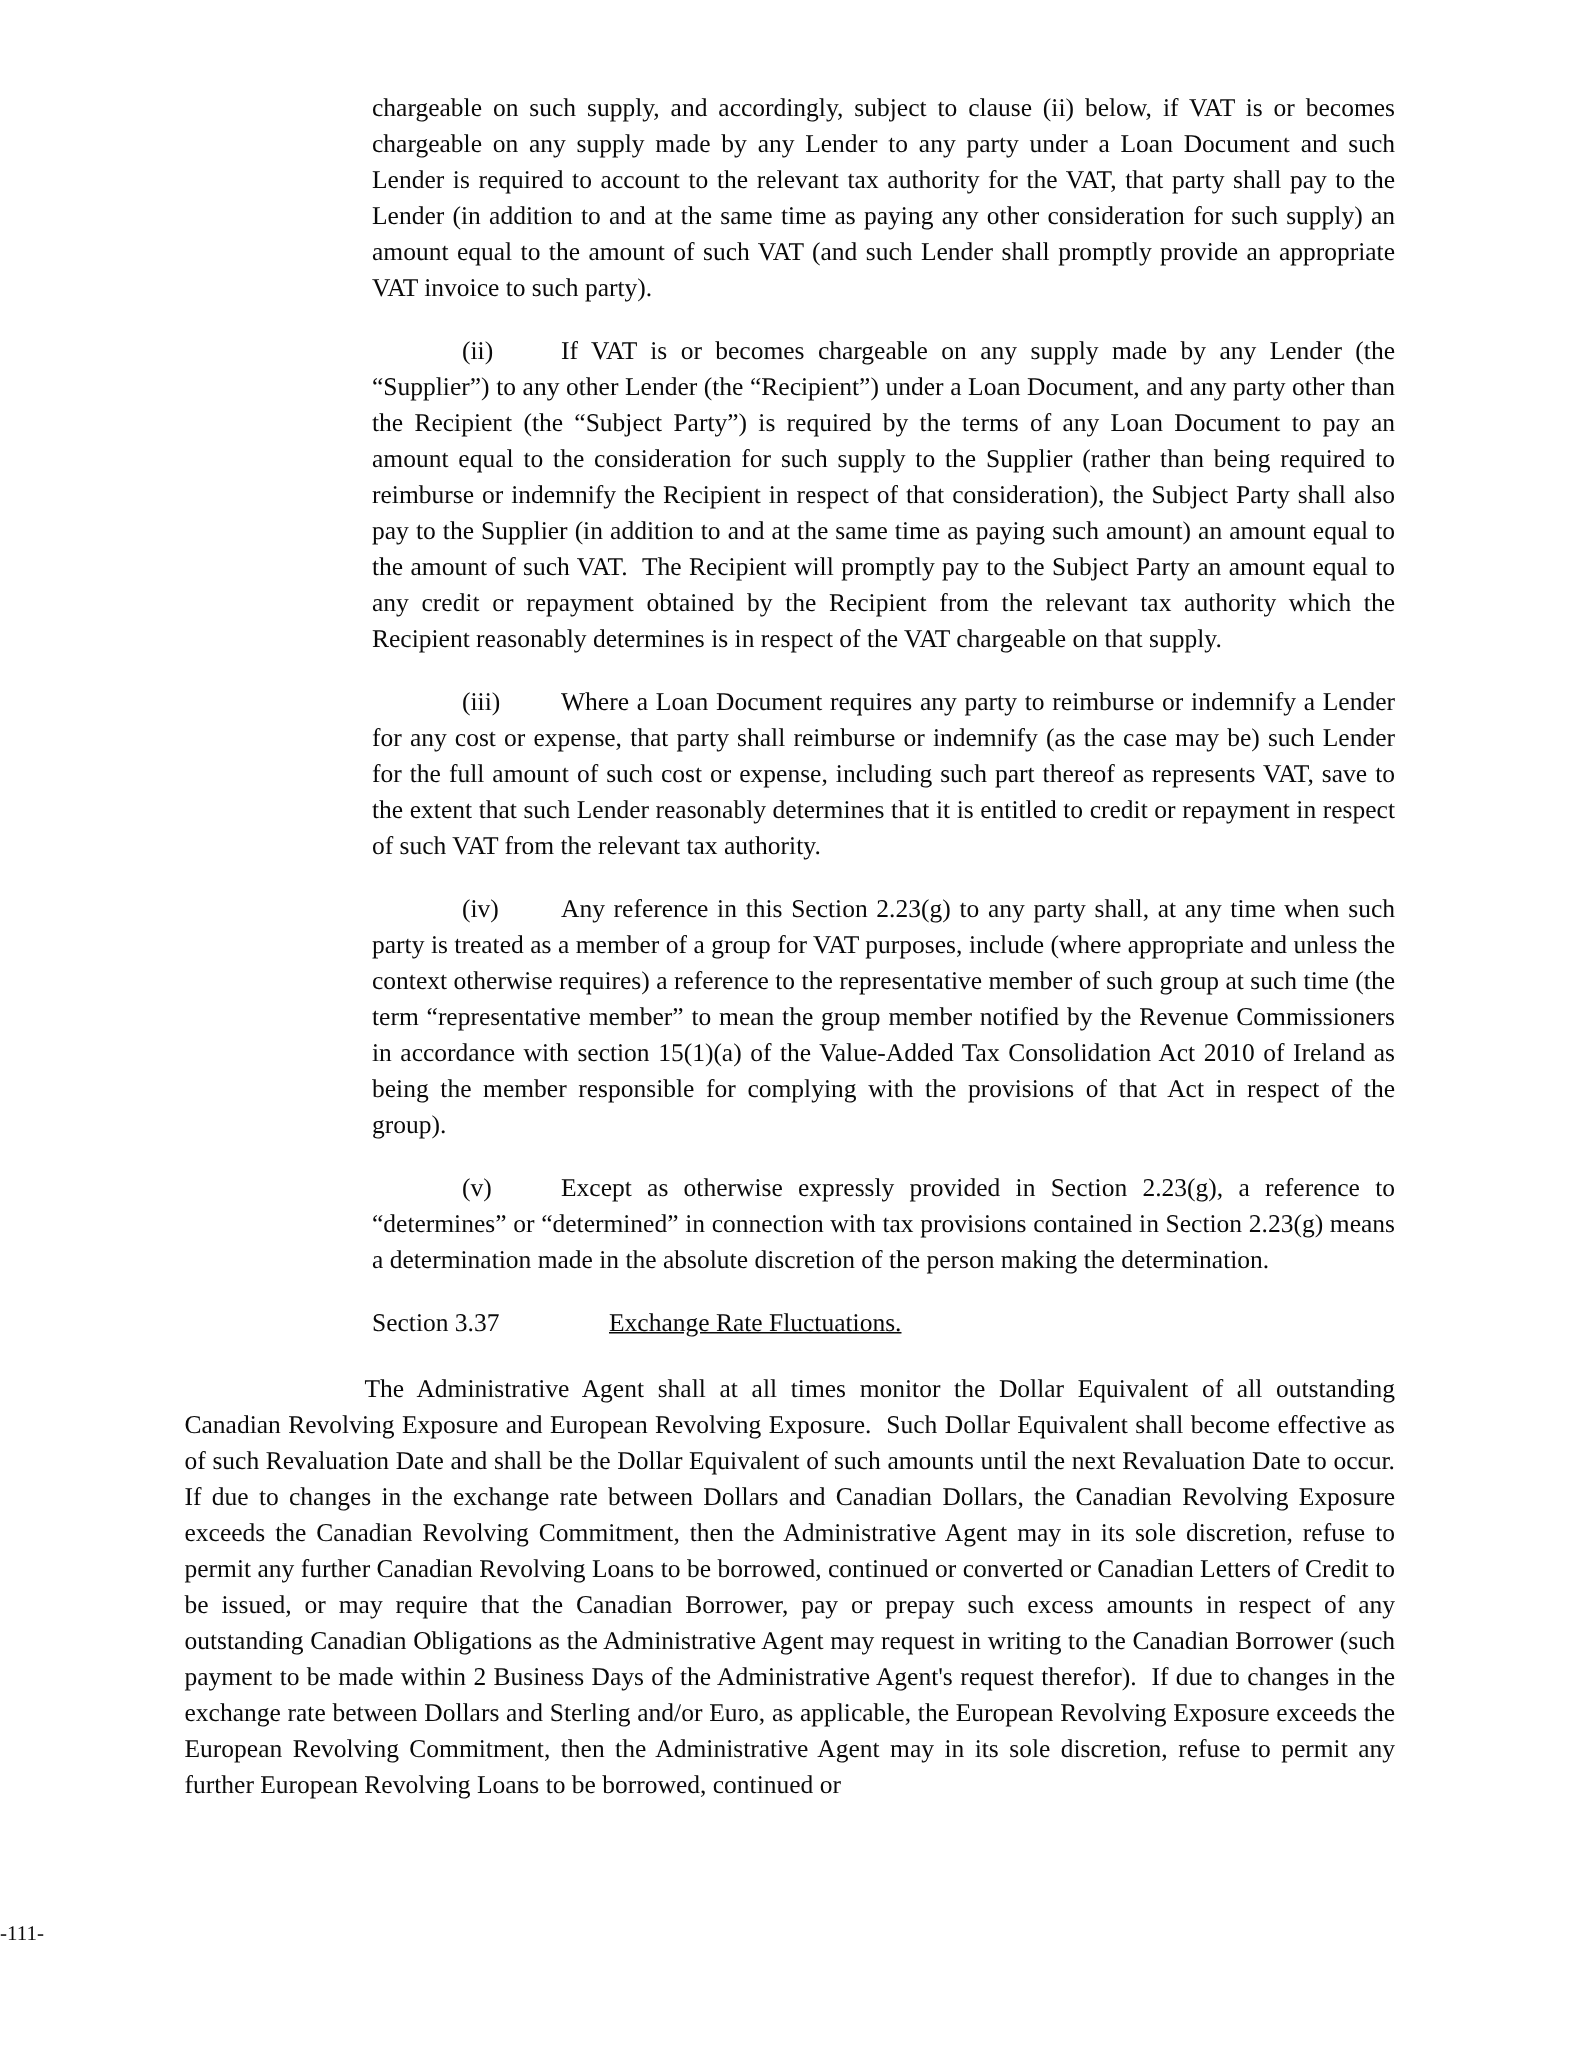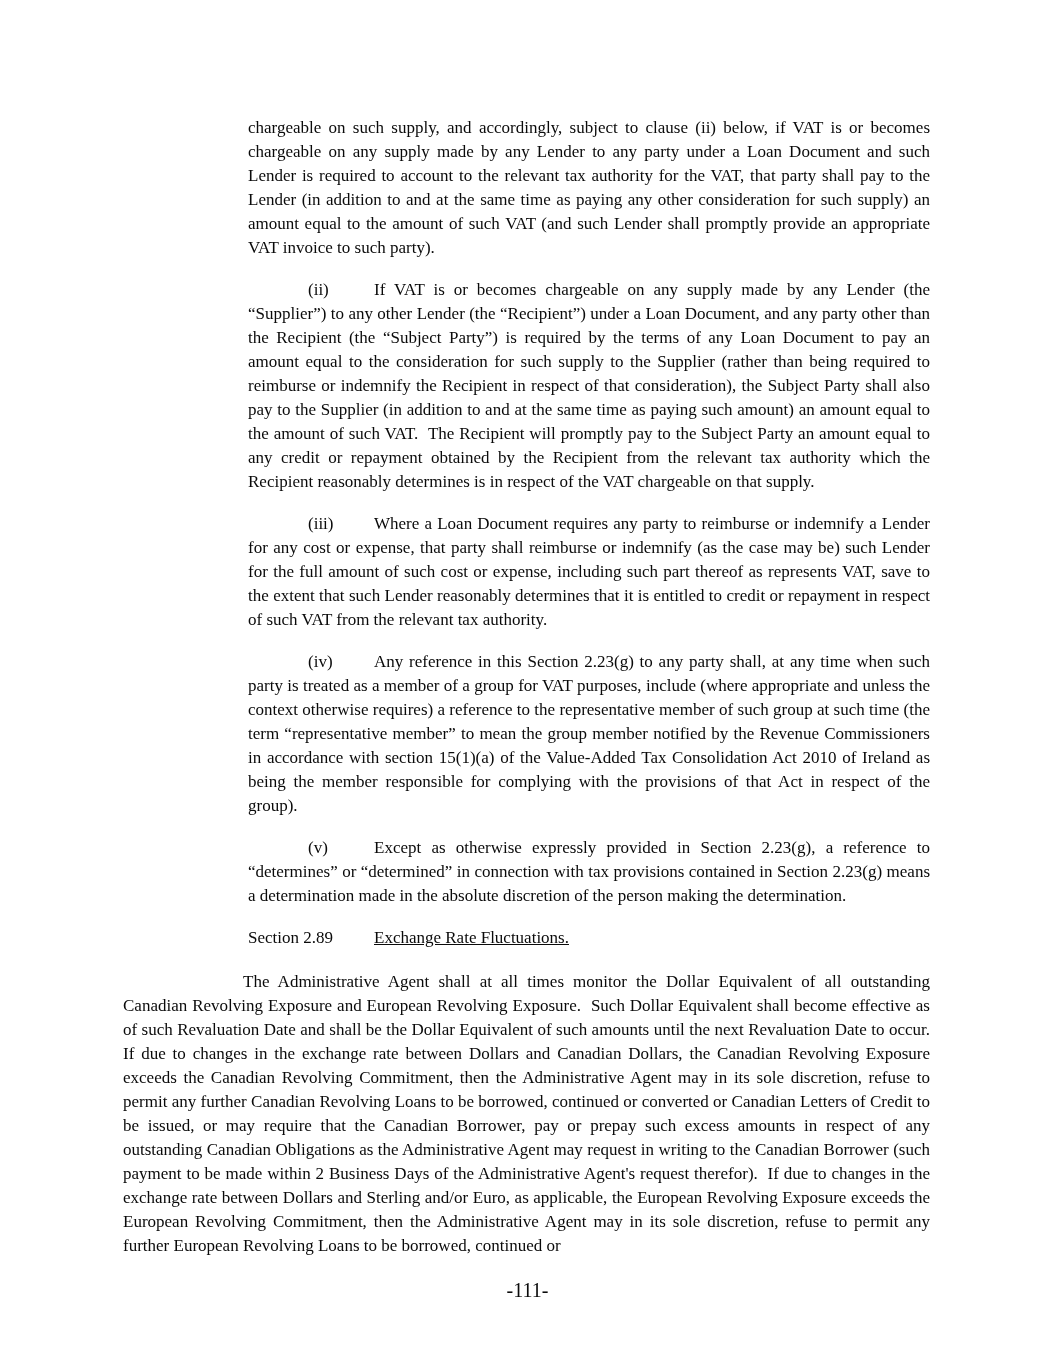--- a/index.html
+++ b/index.html
@@ -11,21 +11,21 @@
     position: relative;
     width: 1055px;
     height: 1365px;
     margin: 0 auto;
     background: #ffffff;
     color: #0a0a0a;
     font-family: "Liberation Serif", "DejaVu Serif", serif;
     font-size: 17px;
     line-height: 24px;
     box-sizing: border-box;
-    padding: 116px 125px 0 123px;
+    padding: 60px 125px 0 123px;
     overflow: hidden;
   }
   .indented-block {
     margin-left: 125px; 
   }
   p.doc-par {
     margin: 0 0 16px 0;
     text-align: justify;
     white-space: pre-wrap;
   }
@@ -42,52 +42,53 @@
     margin: 18px 0 20px 0;
     text-align: left;
     white-space: pre-wrap;
   }
   .section-number {
     display: inline-block;
     min-width: 126px;  
   }
   .section-title {
     text-decoration: underline;
+    margin-left: 32px;
   }
   p.body-par {
     text-indent: 120px; 
   }
   .page-footer {
     position: absolute;
     top: 1278px;
     left: 0;
     width: 100%;
-    text-align: center;
-    font-size: 20px;
+    text-align: left;
+    font-size: 14px;
     line-height: 24px;
   }
 </style>
 </head>
 <body>
 
 <div class="page">
 
   <div class="indented-block">
 
     <p class="doc-par">chargeable on such supply, and accordingly, subject to clause (ii) below, if VAT is or becomes chargeable on any supply made by any Lender to any party under a Loan Document and such Lender is required to account to the relevant tax authority for the VAT, that party shall pay to the Lender (in addition to and at the same time as paying any other consideration for such supply) an amount equal to the amount of such VAT (and such Lender shall promptly provide an appropriate VAT invoice to such party).</p>
 
     <p class="doc-par clause"><span class="clause-label">(ii)</span><span>If VAT is or becomes chargeable on any supply made by any Lender (the “Supplier”) to any other Lender (the “Recipient”) under a Loan Document, and any party other than the Recipient (the “Subject Party”) is required by the terms of any Loan Document to pay an amount equal to the consideration for such supply to the Supplier (rather than being required to reimburse or indemnify the Recipient in respect of that consideration), the Subject Party shall also pay to the Supplier (in addition to and at the same time as paying such amount) an amount equal to the amount of such VAT.  The Recipient will promptly pay to the Subject Party an amount equal to any credit or repayment obtained by the Recipient from the relevant tax authority which the Recipient reasonably determines is in respect of the VAT chargeable on that supply.</span></p>
 
     <p class="doc-par clause"><span class="clause-label">(iii)</span><span>Where a Loan Document requires any party to reimburse or indemnify a Lender for any cost or expense, that party shall reimburse or indemnify (as the case may be) such Lender for the full amount of such cost or expense, including such part thereof as represents VAT, save to the extent that such Lender reasonably determines that it is entitled to credit or repayment in respect of such VAT from the relevant tax authority.</span></p>
 
     <p class="doc-par clause"><span class="clause-label">(iv)</span><span>Any reference in this Section 2.23(g) to any party shall, at any time when such party is treated as a member of a group for VAT purposes, include (where appropriate and unless the context otherwise requires) a reference to the representative member of such group at such time (the term “representative member” to mean the group member notified by the Revenue Commissioners in accordance with section 15(1)(a) of the Value-Added Tax Consolidation Act 2010 of Ireland as being the member responsible for complying with the provisions of that Act in respect of the group).</span></p>
 
     <p class="doc-par clause"><span class="clause-label">(v)</span><span>Except as otherwise expressly provided in Section 2.23(g), a reference to “determines” or “determined” in connection with tax provisions contained in Section 2.23(g) means a determination made in the absolute discretion of the person making the determination.</span></p>
 
-    <p class="section-heading"><span class="section-number">Section 2.89</span><span class="section-title">Exchange Rate Fluctuations.</span></p>
+    <p class="section-heading"><span class="section-number">Section 3.37</span><span class="section-title">Exchange Rate Fluctuations.</span></p>
 
   </div>
 
   <p class="doc-par body-par">The Administrative Agent shall at all times monitor the Dollar Equivalent of all outstanding Canadian Revolving Exposure and European Revolving Exposure.  Such Dollar Equivalent shall become effective as of such Revaluation Date and shall be the Dollar Equivalent of such amounts until the next Revaluation Date to occur.  If due to changes in the exchange rate between Dollars and Canadian Dollars, the Canadian Revolving Exposure exceeds the Canadian Revolving Commitment, then the Administrative Agent may in its sole discretion, refuse to permit any further Canadian Revolving Loans to be borrowed, continued or converted or Canadian Letters of Credit to be issued, or may require that the Canadian Borrower, pay or prepay such excess amounts in respect of any outstanding Canadian Obligations as the Administrative Agent may request in writing to the Canadian Borrower (such payment to be made within 2 Business Days of the Administrative Agent's request therefor).  If due to changes in the exchange rate between Dollars and Sterling and/or Euro, as applicable, the European Revolving Exposure exceeds the European Revolving Commitment, then the Administrative Agent may in its sole discretion, refuse to permit any further European Revolving Loans to be borrowed, continued or</p>
 
   <div class="page-footer">-111-</div>
 
 </div>
 
 </body></html>

